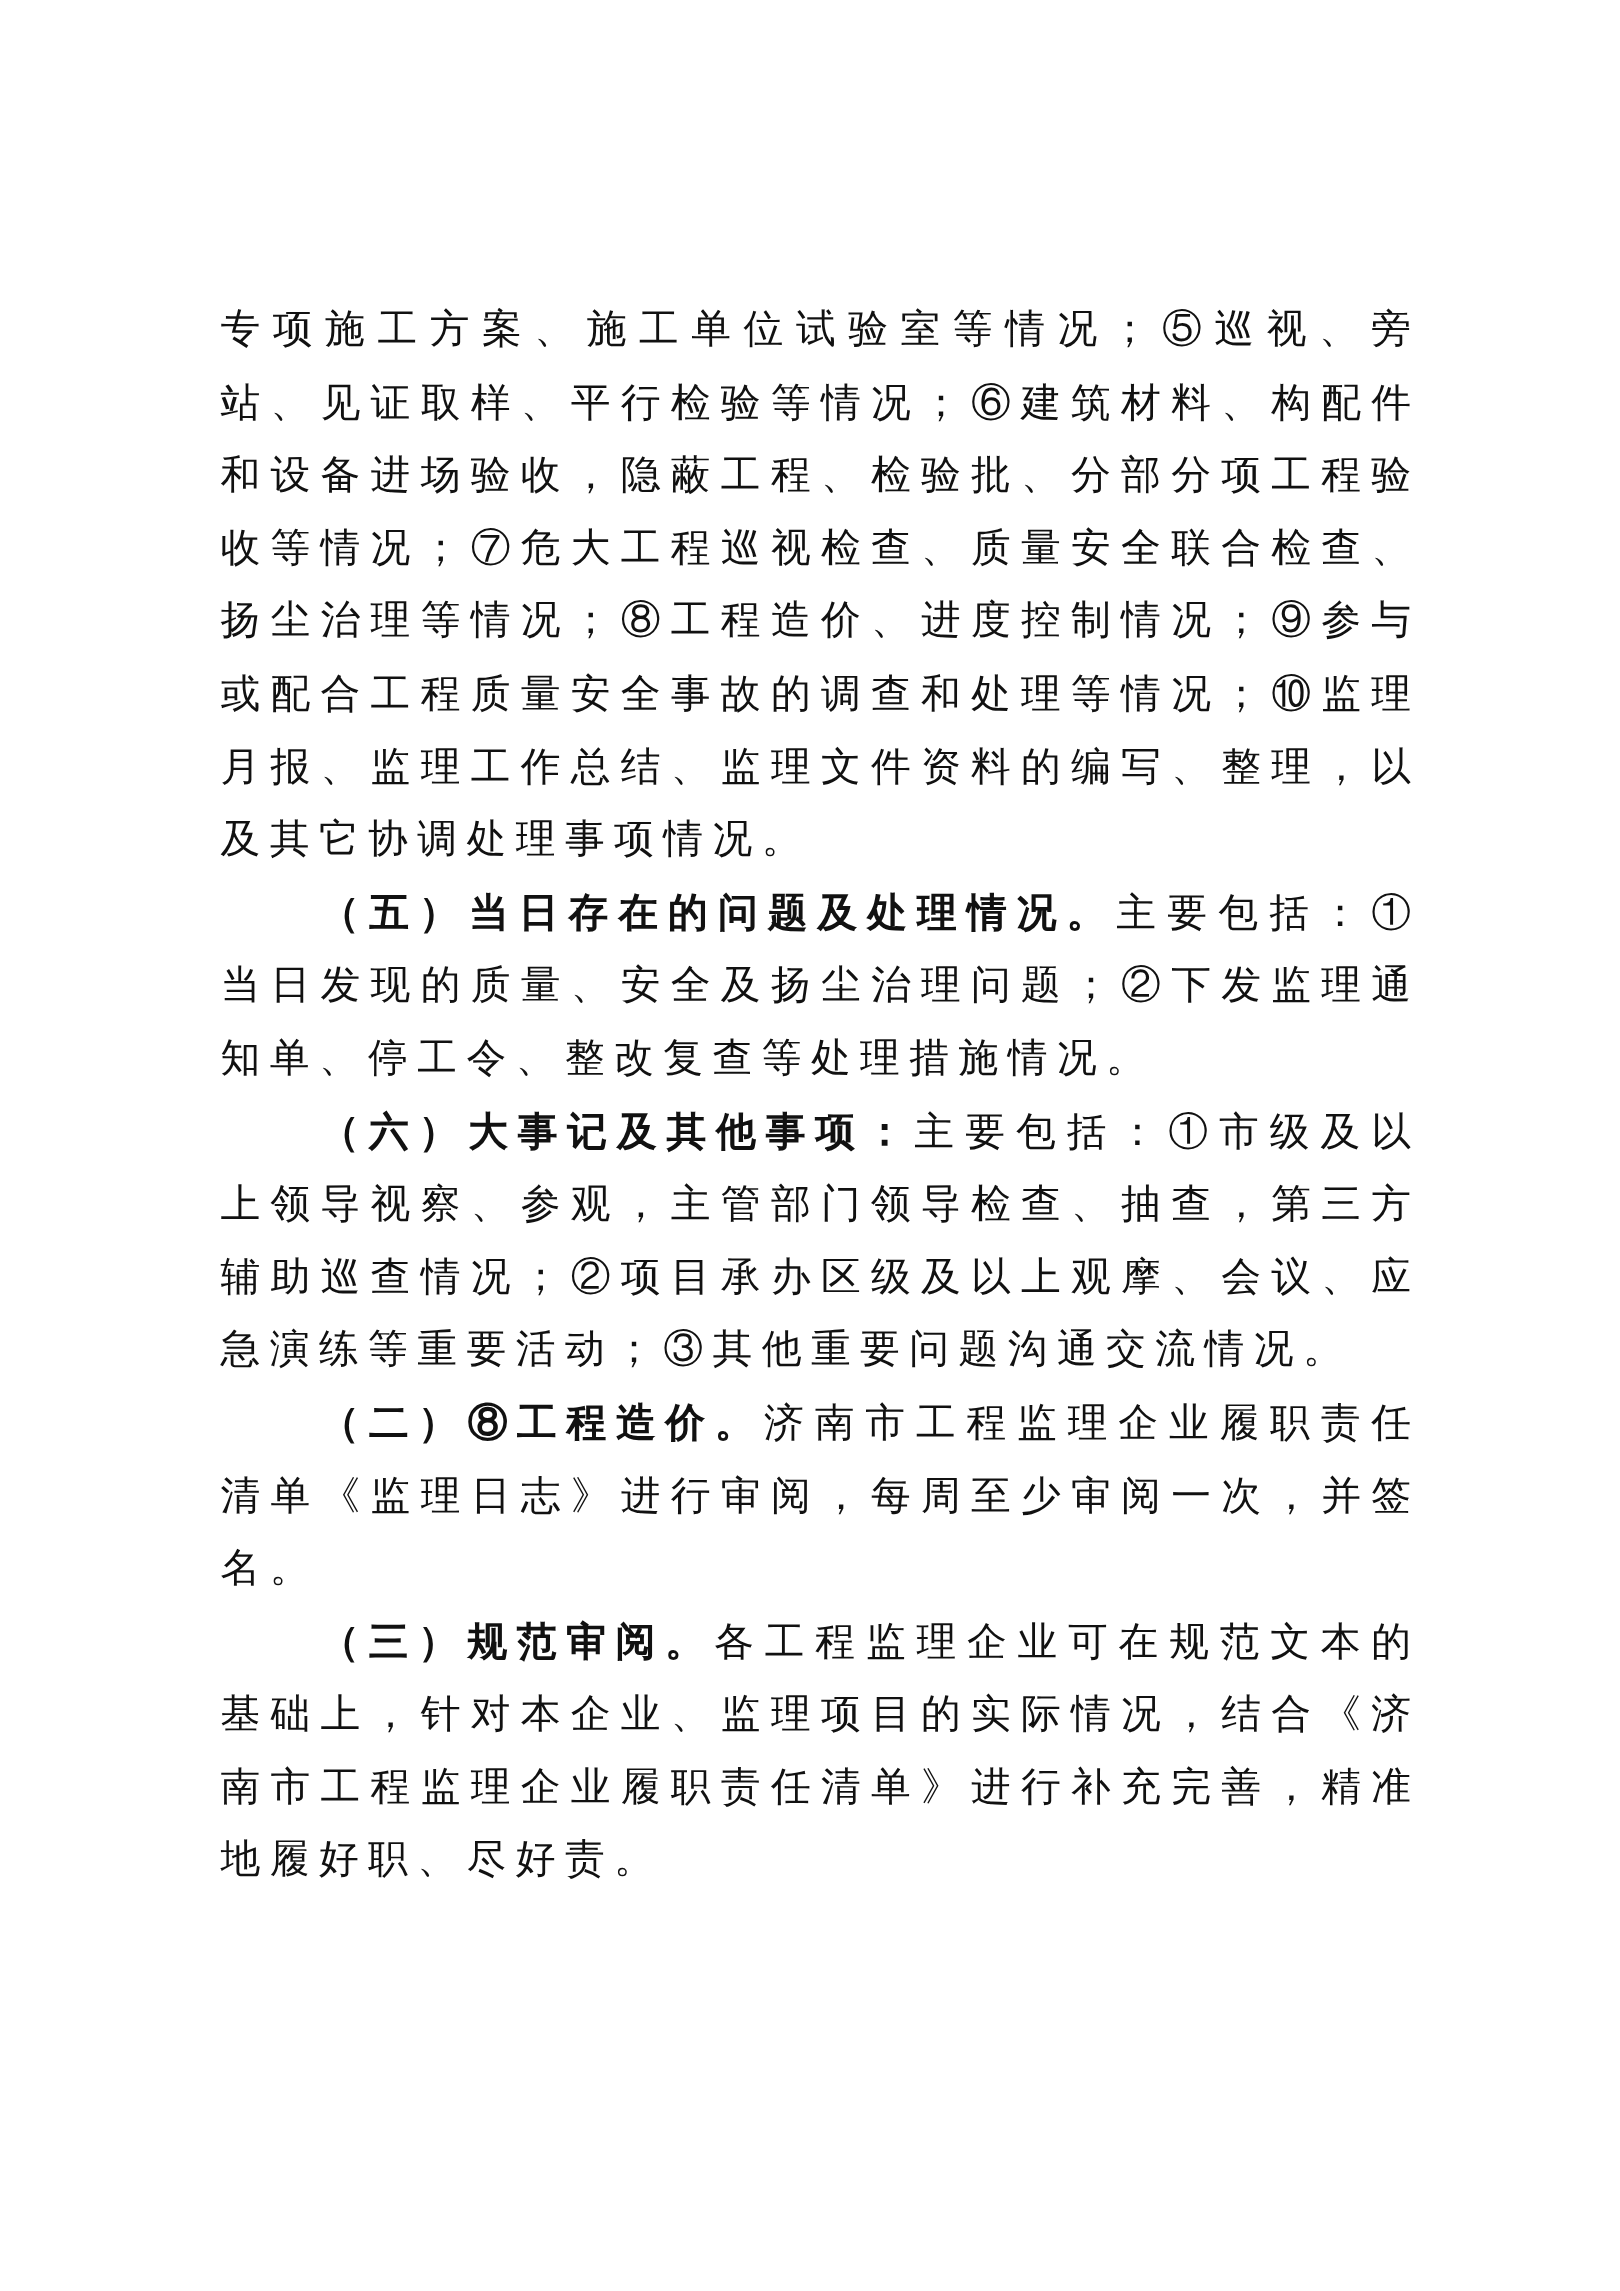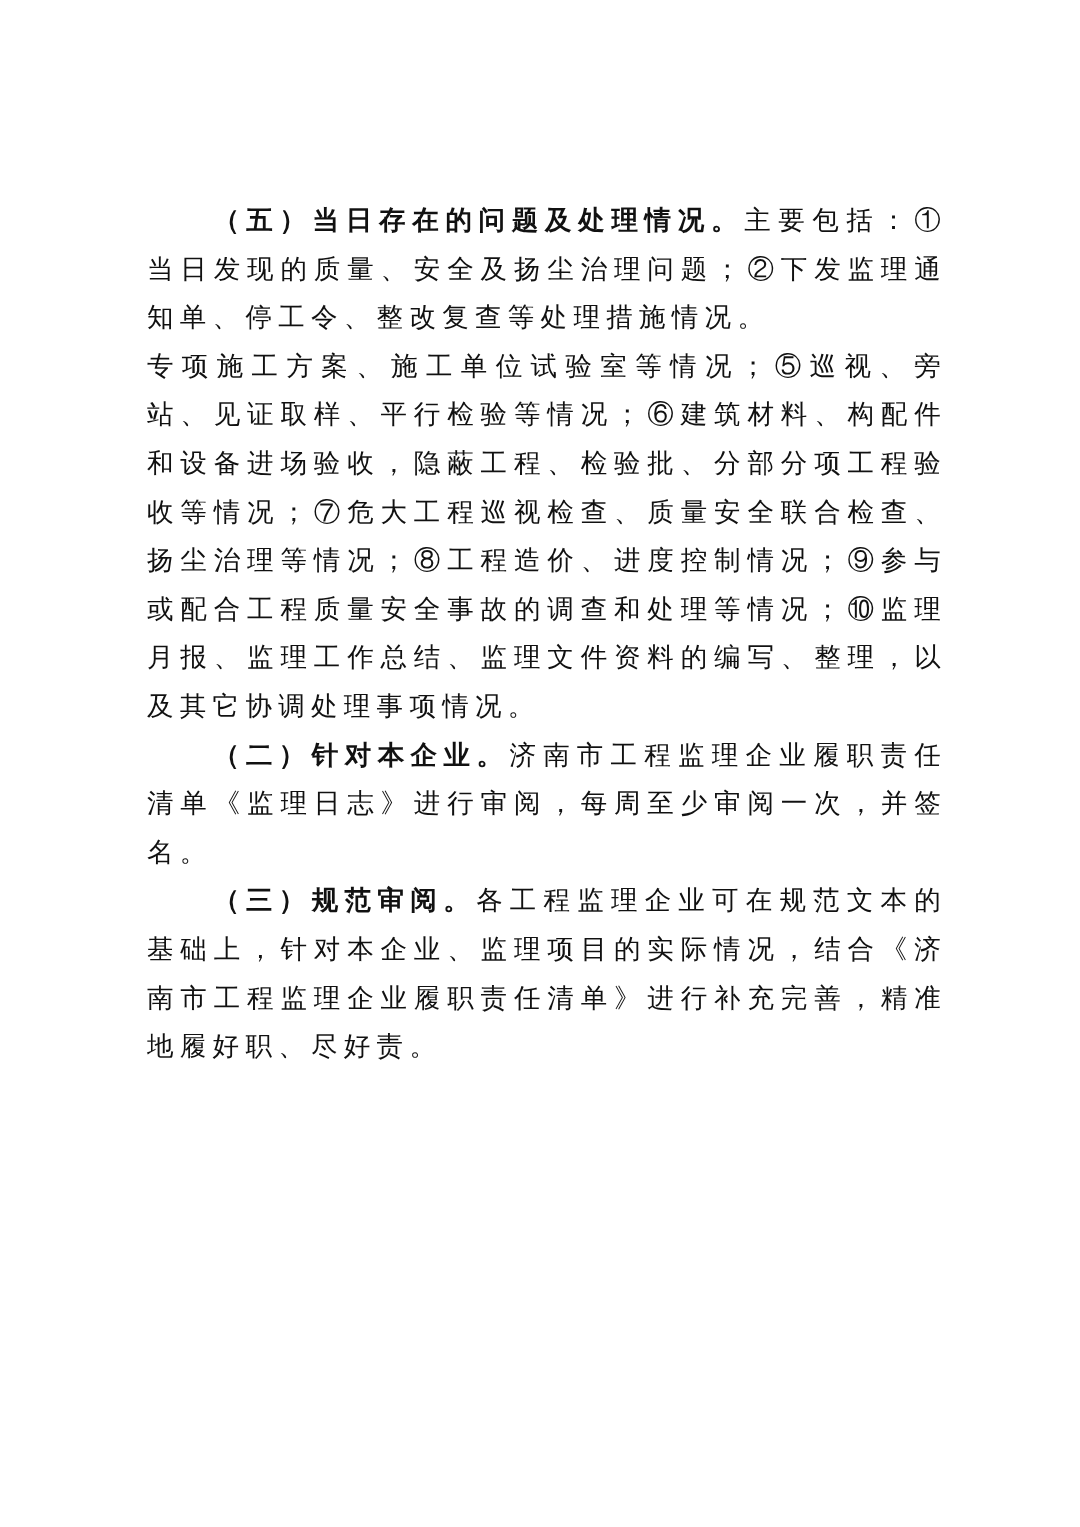--- a/index.html
+++ b/index.html
@@ -45,32 +45,35 @@
     line-height: 48.6px;
     letter-spacing: 2px;
     padding-left: 58px;
   }
 </style>
 </head>
 <body>
 
 <div class="page">
 
+  <p class="para">
+    <span>专项施工方案、施工单位试验室等情况；⑤巡视、旁站、见证取样、平行检验等情况；⑥建筑材料、构配件和设备进场验收，隐蔽工程、检验批、分部分项工程验收等情况；⑦危大工程巡视检查、质量安全联合检查、扬尘治理等情况；⑧工程造价、进度控制情况；⑨参与或配合工程质量安全事故的调查和处理等情况；⑩监理月报、监理工作总结、监理文件资料的编写、整理，以及其它协调处理事项情况。</span>
+  </p>
+
   <p class="para indent">
     <span class="lead">（五）当日存在的问题及处理情况。</span><span>主要包括：①当日发现的质量、安全及扬尘治理问题；②下发监理通知单、停工令、整改复查等处理措施情况。</span>
   </p>
 
-  <p class="para">
-    <span>专项施工方案、施工单位试验室等情况；⑤巡视、旁站、见证取样、平行检验等情况；⑥建筑材料、构配件和设备进场验收，隐蔽工程、检验批、分部分项工程验收等情况；⑦危大工程巡视检查、质量安全联合检查、扬尘治理等情况；⑧工程造价、进度控制情况；⑨参与或配合工程质量安全事故的调查和处理等情况；⑩监理月报、监理工作总结、监理文件资料的编写、整理，以及其它协调处理事项情况。</span>
+  <p class="para indent">
+    <span class="lead">（六）大事记及其他事项：</span><span>主要包括：①市级及以上领导视察、参观，主管部门领导检查、抽查，第三方辅助巡查情况；②项目承办区级及以上观摩、会议、应急演练等重要活动；③其他重要问题沟通交流情况。</span>
   </p>
 
 
 
-
   <p class="para indent">
-    <span class="lead">（二）针对本企业。</span><span>济南市工程监理企业履职责任清单《监理日志》进行审阅，每周至少审阅一次，并签名。</span>
+    <span class="lead">（二）⑧工程造价。</span><span>济南市工程监理企业履职责任清单《监理日志》进行审阅，每周至少审阅一次，并签名。</span>
   </p>
 
   <p class="para indent">
     <span class="lead">（三）规范审阅。</span><span>各工程监理企业可在规范文本的基础上，针对本企业、监理项目的实际情况，结合《济南市工程监理企业履职责任清单》进行补充完善，精准地履好职、尽好责。</span>
   </p>
 
 </div>
 
 </body></html>

